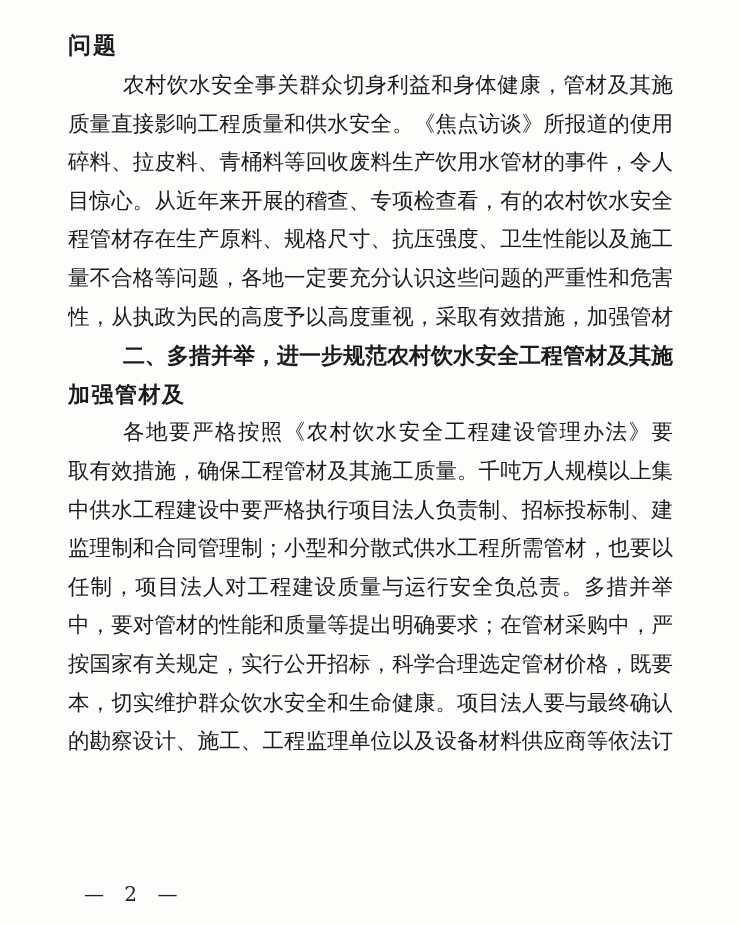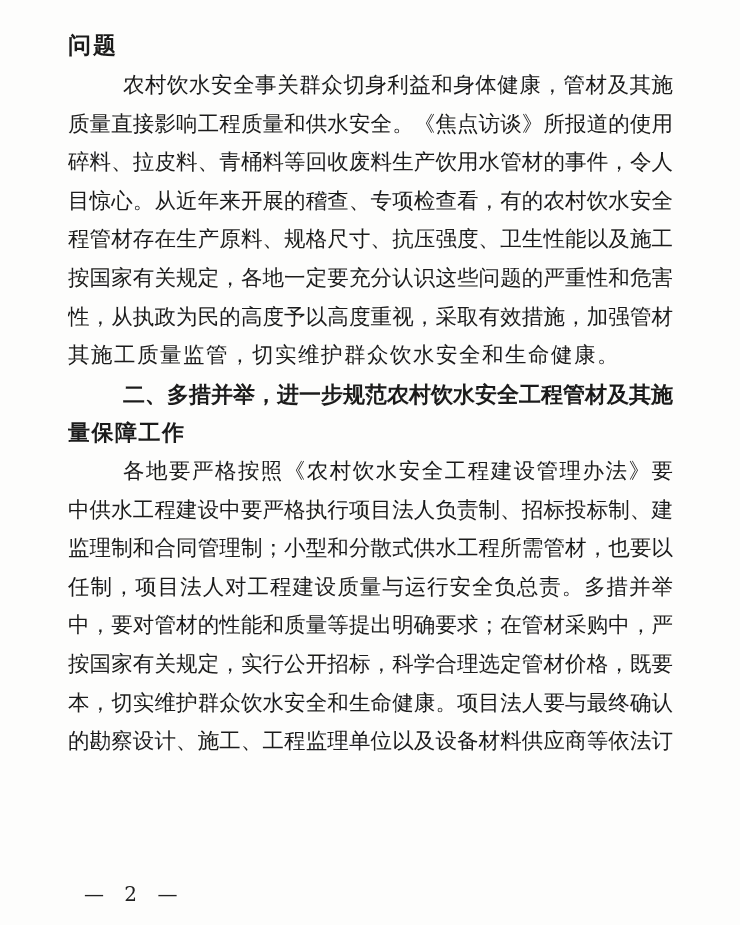--- a/index.html
+++ b/index.html
@@ -53,28 +53,28 @@
 <div class="page">
   <div class="content">
 
     <div class="doc-heading">问题</div>
 
     <div class="line indent">农村饮水安全事关群众切身利益和身体健康，管材及其施工</div>
     <div class="line">质量直接影响工程质量和供水安全。《焦点访谈》所报道的使用粉</div>
     <div class="line">碎料、拉皮料、青桶料等回收废料生产饮用水管材的事件，令人触</div>
     <div class="line">目惊心。从近年来开展的稽查、专项检查看，有的农村饮水安全工</div>
     <div class="line">程管材存在生产原料、规格尺寸、抗压强度、卫生性能以及施工质</div>
-    <div class="line">按国家有关规定，各地一定要充分认识这些问题的严重性和危害</div>
+    <div class="line">量不合格等问题，各地一定要充分认识这些问题的严重性和危害</div>
     <div class="line">性，从执政为民的高度予以高度重视，采取有效措施，加强管材及</div>
-    <div class="line end">其施工质量监管，切实维护群众饮水安全和生命健康。</div>
 
     <div class="line bold indent">二、多措并举，进一步规范农村饮水安全工程管材及其施工质</div>
-    <div class="line bold end">量保障工作</div>
+    <div class="line bold end">加强管材及</div>
 
     <div class="line indent">各地要严格按照《农村饮水安全工程建设管理办法》要求，采</div>
+    <div class="line">取有效措施，确保工程管材及其施工质量。千吨万人规模以上集</div>
     <div class="line">中供水工程建设中要严格执行项目法人负责制、招标投标制、建设</div>
     <div class="line">监理制和合同管理制；小型和分散式供水工程所需管材，也要以县</div>
     <div class="line">任制，项目法人对工程建设质量与运行安全负总责。多措并举</div>
     <div class="line">中，要对管材的性能和质量等提出明确要求；在管材采购中，严格</div>
     <div class="line">按国家有关规定，实行公开招标，科学合理选定管材价格，既要防</div>
     <div class="line">本，切实维护群众饮水安全和生命健康。项目法人要与最终确认</div>
     <div class="line">的勘察设计、施工、工程监理单位以及设备材料供应商等依法订立</div>
 
   </div>
 

